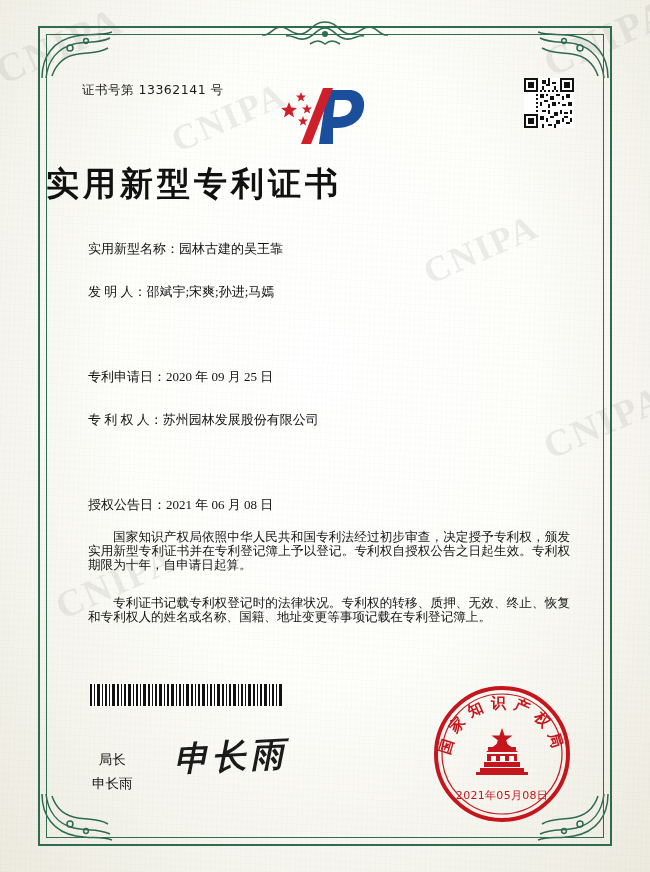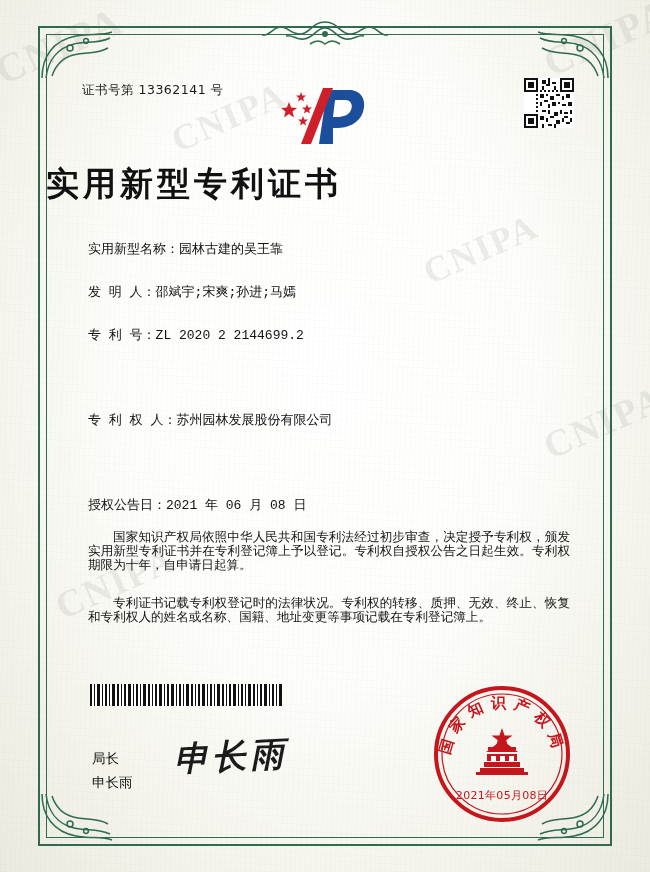--- a/index.html
+++ b/index.html
@@ -103,21 +103,21 @@
     font-weight:700;
     font-size:33px;
     letter-spacing:4px;
     color:#111;
   }
 
   
   .field{
     position:absolute;left:42px;right:30px;
     font-size:13px;color:#121212;
-    font-family:Liberation Mono, monospace;
+    font-family:Liberation Serif, serif;
     white-space:nowrap;
   }
   .flabel{display:inline-block;color:#121212;}
   .fvalue{display:inline-block;color:#121212;}
 
   #f1{top:206px;}
   #f2{top:249px;}
   #f3{top:292px;}
   #f4{top:334px;}
   #f5{top:377px;}
@@ -144,21 +144,22 @@
     position:absolute;left:44px;top:650px;
     width:192px;height:22px;
     overflow:hidden;
   }
 
   
   #sig-label{
     position:absolute;left:46px;top:714px;
     font-size:13.5px;color:#111;
     line-height:24px;
-    font-family:Liberation Mono, monospace;
+    font-family:Liberation Serif, serif;
+    text-align:center;
   }
   #sig-hand{
     position:absolute;left:128px;top:700px;
     font-family:"Liberation Serif","DejaVu Serif",serif;
     font-size:34px;
     font-weight:700;
     color:#1b1b1b;
     font-style:italic;
     letter-spacing:4px;
     transform:rotate(-3deg);
@@ -357,22 +358,22 @@
     </div>
 
     <div id="title">实用新型专利证书</div>
 
     <div class="field" id="f1">
       <span class="flabel">实用新型名称：</span><span class="fvalue">园林古建的吴王靠</span>
     </div>
     <div class="field" id="f2">
       <span class="flabel">发 明 人：</span><span class="fvalue">邵斌宇;宋爽;孙进;马嫣</span>
     </div>
-    <div class="field" id="f3">
-      <span class="flabel">专 利 号：</span><span class="fvalue">ZL 2020 2 2144699.2</span>
+    <div class="field" id="f4">
+      <span class="flabel">专利申请日：</span><span class="fvalue">2020 年 09 月 25 日</span>
     </div>
     <div class="field" id="f5">
       <span class="flabel">专 利 权 人：</span><span class="fvalue">苏州园林发展股份有限公司</span>
     </div>
     <div class="field" id="f7">
       <span class="flabel">授权公告日：</span><span class="fvalue">2021 年 06 月 08 日</span>
     </div>
 
     <div class="para" id="p1">国家知识产权局依照中华人民共和国专利法经过初步审查，决定授予专利权，颁发实用新型专利证书并在专利登记簿上予以登记。专利权自授权公告之日起生效。专利权期限为十年，自申请日起算。</div>
     <div class="para" id="p2">专利证书记载专利权登记时的法律状况。专利权的转移、质押、无效、终止、恢复和专利权人的姓名或名称、国籍、地址变更等事项记载在专利登记簿上。</div>

